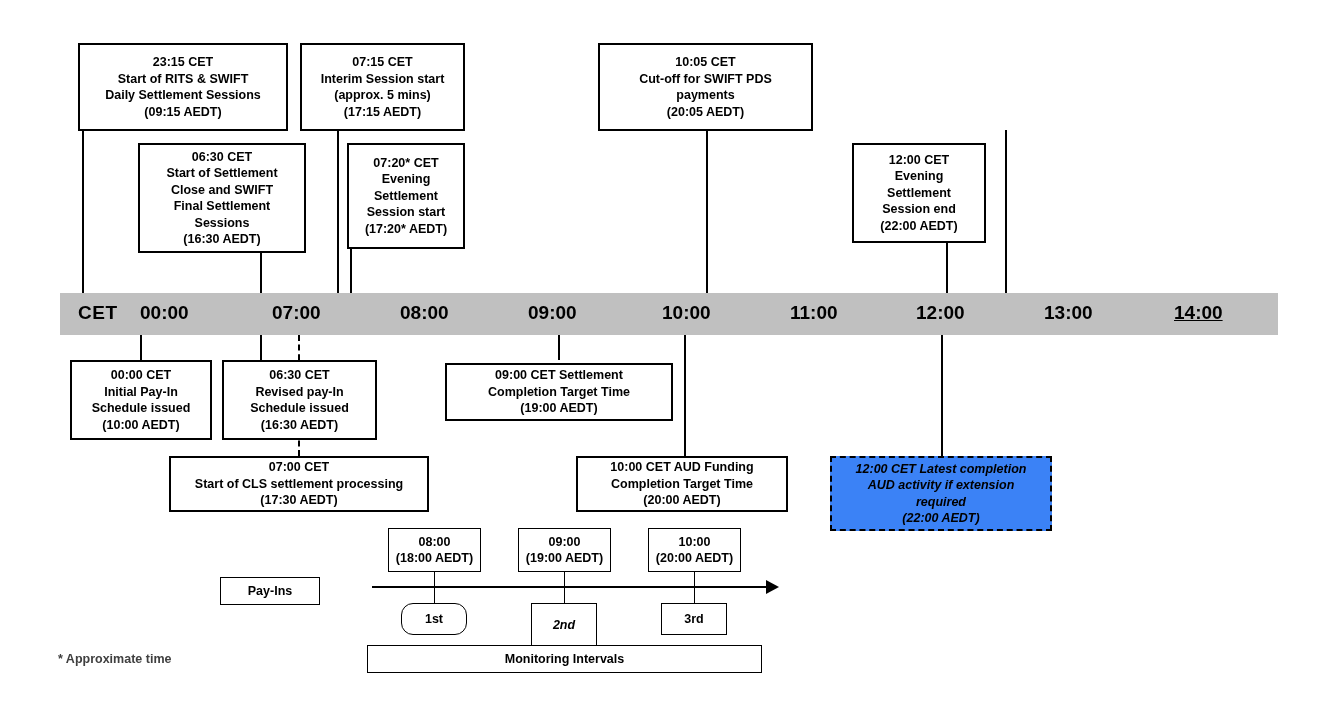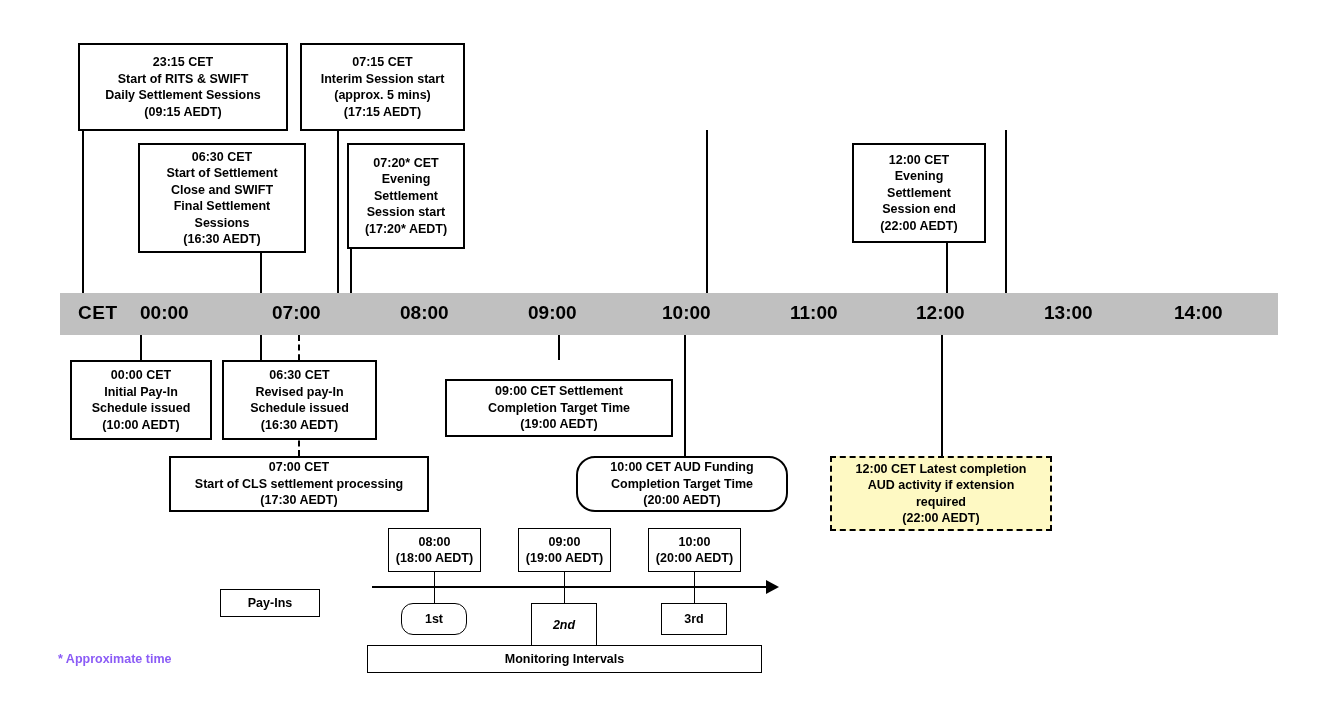--- a/index.html
+++ b/index.html
@@ -31,21 +31,22 @@
     font-size: 12.5px;
     line-height: 16.5px;
     color: #000000;
     white-space: pre-line;
     padding: 2px 4px;
     z-index: 3;
   }
   .box.thin { border-width: 1.5px; }
   .box.dashed {
     border: 2px dashed #000000;
-    background: #fef9c3;
+    background: #3b82f6;
+    font-style: italic;
   }
 
   
   .vline {
     position: absolute;
     width: 0;
     border-left: 2px solid #000000;
     z-index: 1;
   }
   .vline.dash {
@@ -101,21 +102,21 @@
     z-index: 3;
   }
 
   
   #footnote {
     position: absolute;
     left: 58px;
     top: 652px;
     font-weight: bold;
     font-size: 12.5px;
-    color: #8b5cf6;
+    color: #404040;
     z-index: 3;
   }
 </style>
 </head>
 <body>
 
 <div id="canvas">
 
   <div class="vline" style="left:82px; top:130px; height:163px;"></div>
   <div class="vline" style="left:260px; top:252px; height:41px;"></div>
@@ -128,20 +129,24 @@
   <div class="box" style="left:70px; top:43px; width:210px; height:88px;margin-left:8px;">23:15 CET
 Start of RITS &amp; SWIFT
 Daily Settlement Sessions
 (09:15 AEDT)</div>
 
   <div class="box" style="left:300px; top:43px; width:165px; height:88px;">07:15 CET
 Interim Session start
 (approx. 5 mins)
 (17:15 AEDT)</div>
 
+  <div class="box" style="left:598px; top:43px; width:215px; height:88px;">10:05 CET
+Cut-off for SWIFT PDS
+payments
+(20:05 AEDT)</div>
 
 
   <div class="box" style="left:138px; top:143px; width:168px; height:110px;">06:30 CET
 Start of Settlement
 Close and SWIFT
 Final Settlement
 Sessions
 (16:30 AEDT)</div>
 
   <div class="box" style="left:347px; top:143px; width:118px; height:106px;">07:20* CET
@@ -160,57 +165,57 @@
   <div class="axis-label" id="axis-cet">CET</div>
 
   <div class="axis-label" style="left:140px;">00:00</div>
   <div class="axis-label" style="left:272px;">07:00</div>
   <div class="axis-label" style="left:400px;">08:00</div>
   <div class="axis-label" style="left:528px;">09:00</div>
   <div class="axis-label" style="left:662px;">10:00</div>
   <div class="axis-label" style="left:790px;">11:00</div>
   <div class="axis-label" style="left:916px;">12:00</div>
   <div class="axis-label" style="left:1044px;">13:00</div>
-  <div class="axis-label" style="left:1174px;">14:00</div>
+  <div class="axis-label" style="left:1174px;text-decoration:underline;">14:00</div>
 
   <div class="vline" style="left:140px; top:335px; height:25px;"></div>
   <div class="vline" style="left:260px; top:335px; height:25px;"></div>
   <div class="vline dash" style="left:298px; top:335px; height:121px;"></div>
   <div class="vline" style="left:558px; top:335px; height:25px;"></div>
   <div class="vline" style="left:684px; top:335px; height:121px;"></div>
   <div class="vline" style="left:941px; top:335px; height:121px;"></div>
 
   <div class="box" style="left:70px; top:360px; width:142px; height:80px;">00:00 CET
 Initial Pay-In
 Schedule issued
 (10:00 AEDT)</div>
 
   <div class="box" style="left:222px; top:360px; width:155px; height:80px;">06:30 CET
 Revised pay-In
 Schedule issued
 (16:30 AEDT)</div>
 
-  <div class="box" style="left:445px; top:379px; width:228px; height:58px;">09:00 CET Settlement
+  <div class="box" style="left:445px; top:363px; width:228px; height:58px;">09:00 CET Settlement
 Completion Target Time
 (19:00 AEDT)</div>
 
   <div class="box" style="left:169px; top:456px; width:260px; height:56px;">07:00 CET
 Start of CLS settlement processing
 (17:30 AEDT)</div>
 
-  <div class="box" style="left:576px; top:456px; width:212px; height:56px;border-radius:19px;">10:00 CET AUD Funding
+  <div class="box" style="left:576px; top:456px; width:212px; height:56px;">10:00 CET AUD Funding
 Completion Target Time
 (20:00 AEDT)</div>
 
   <div class="box dashed" style="left:830px; top:456px; width:222px; height:75px;">12:00 CET Latest completion
 AUD activity if extension
 required
 (22:00 AEDT)</div>
 
-  <div class="box thin" style="left:220px; top:577px; width:100px; height:28px;margin-top:12px;">Pay-Ins</div>
+  <div class="box thin" style="left:220px; top:577px; width:100px; height:28px;">Pay-Ins</div>
 
   <div class="box thin" style="left:388px; top:528px; width:93px; height:44px;">08:00
 (18:00 AEDT)</div>
   <div class="box thin" style="left:518px; top:528px; width:93px; height:44px;">09:00
 (19:00 AEDT)</div>
   <div class="box thin" style="left:648px; top:528px; width:93px; height:44px;">10:00
 (20:00 AEDT)</div>
 
   <div class="vline thin" style="left:434px; top:572px; height:15px;"></div>
   <div class="vline thin" style="left:564px; top:572px; height:15px;"></div>

